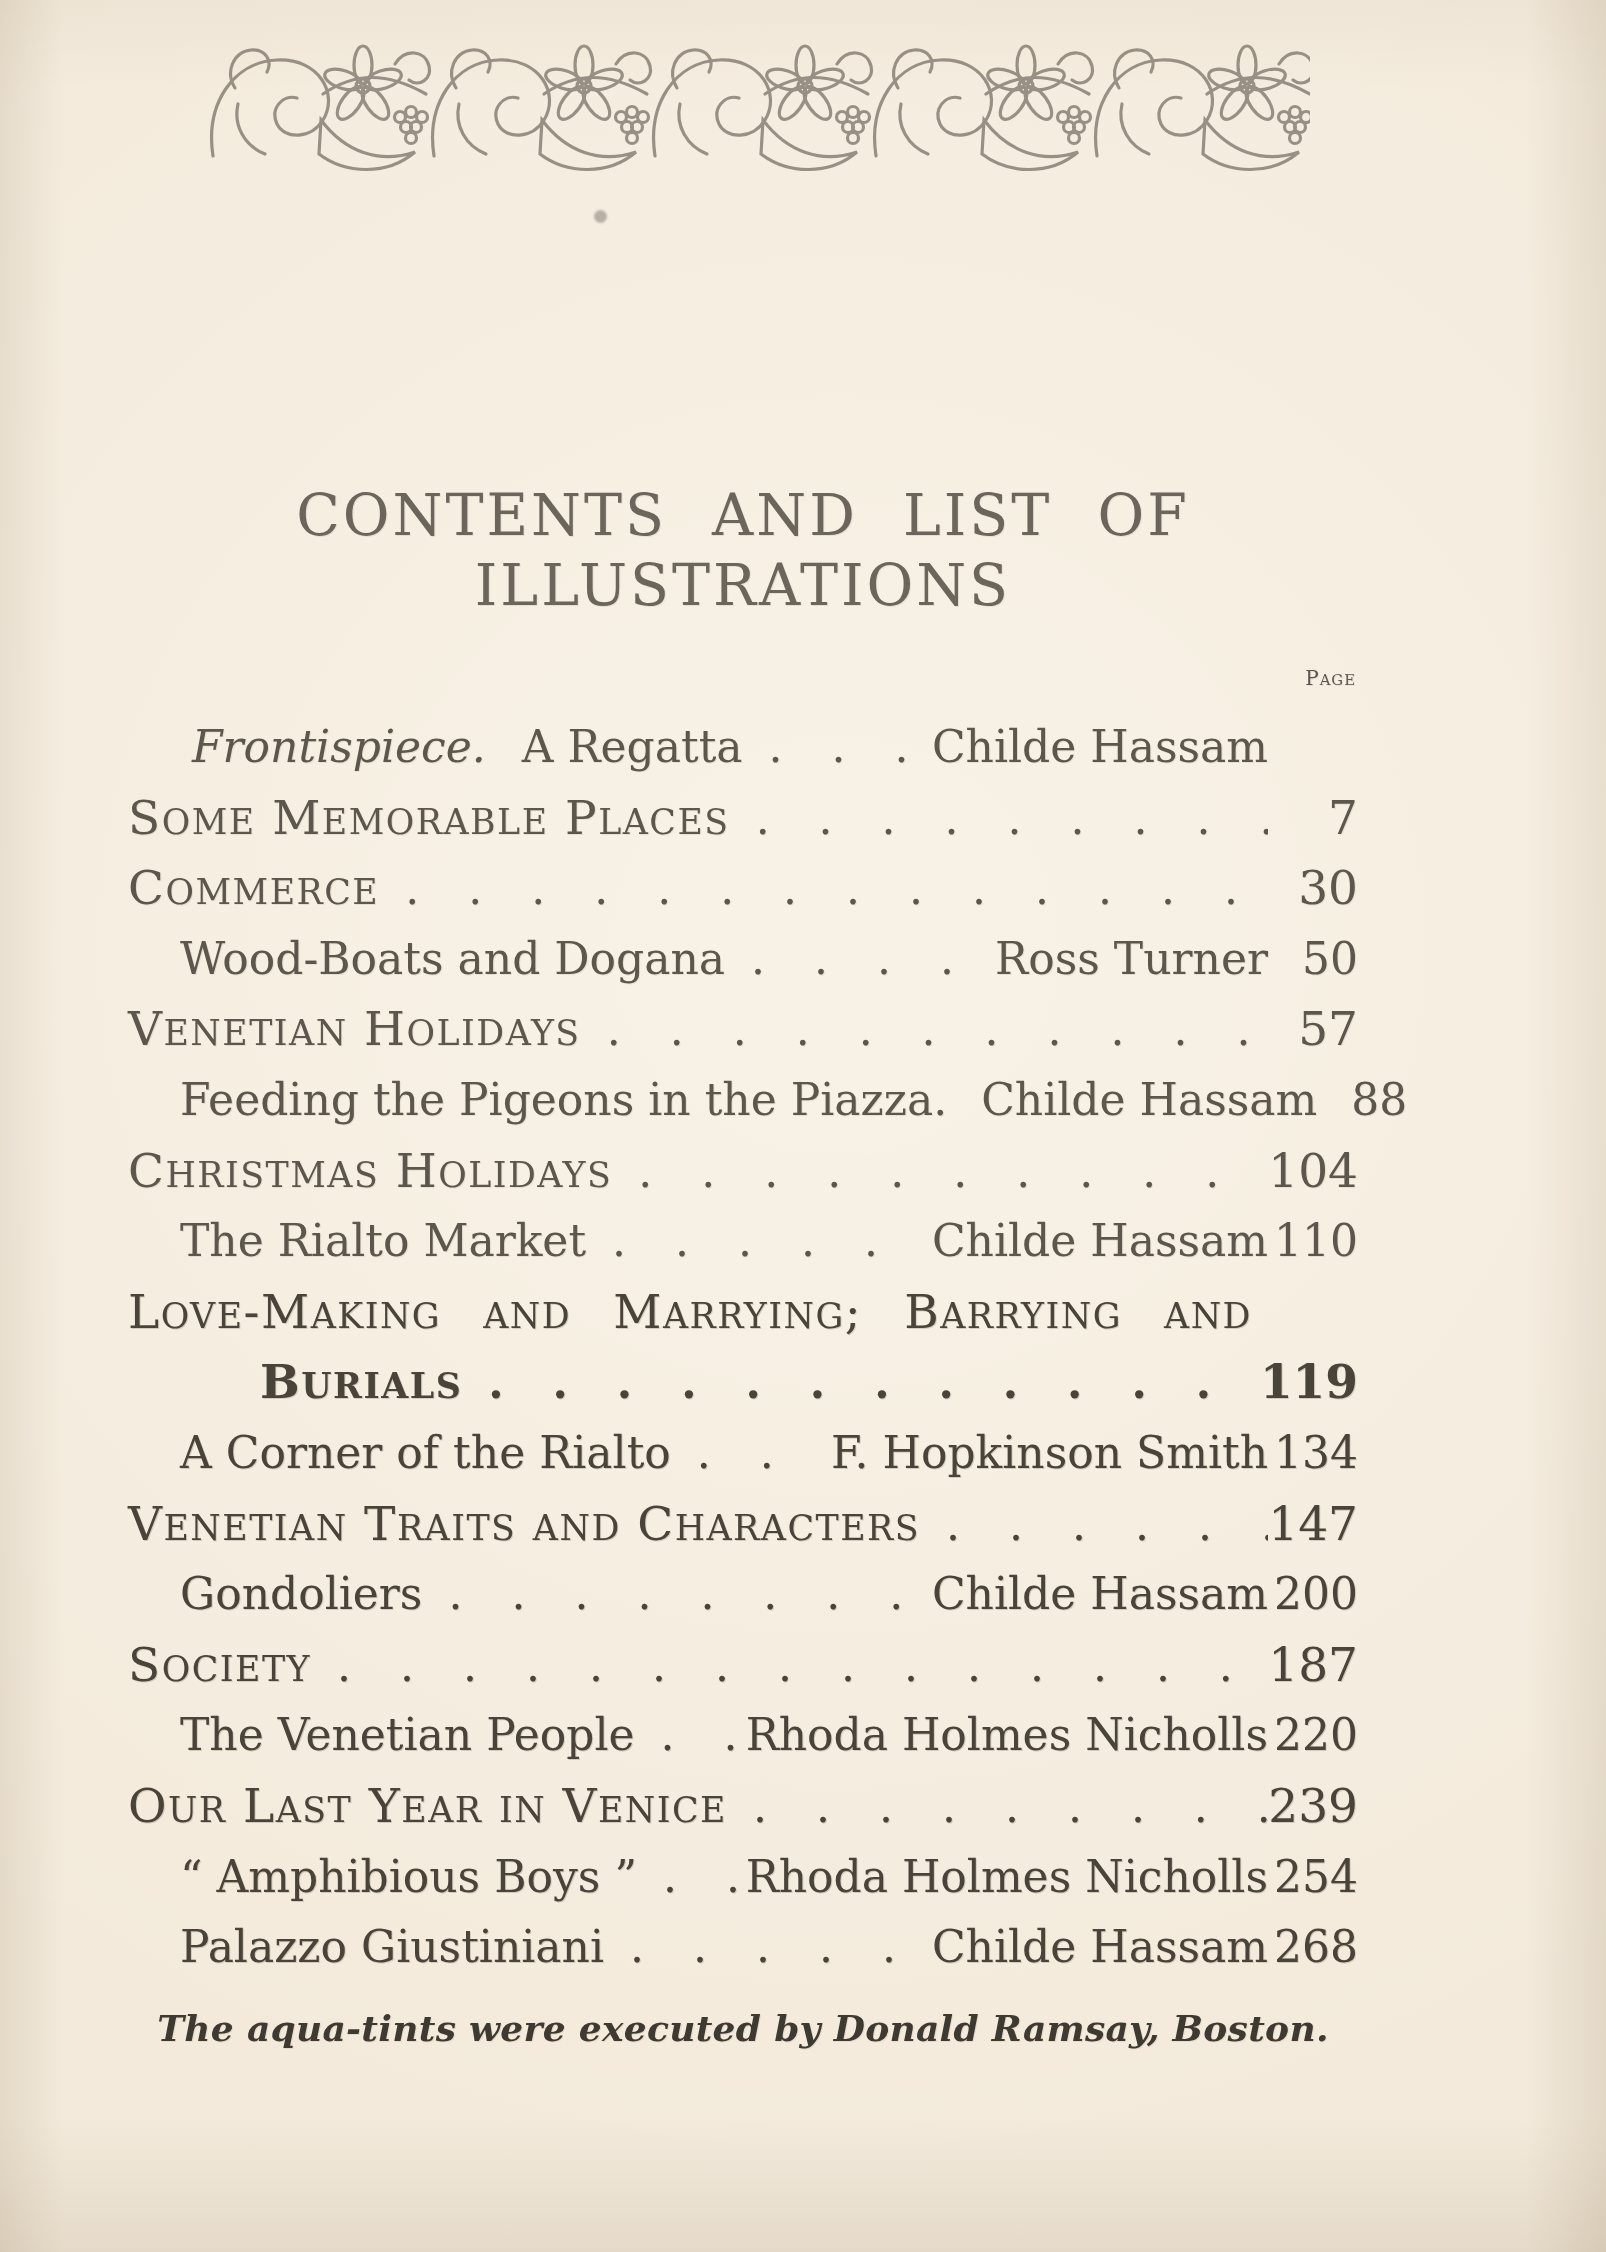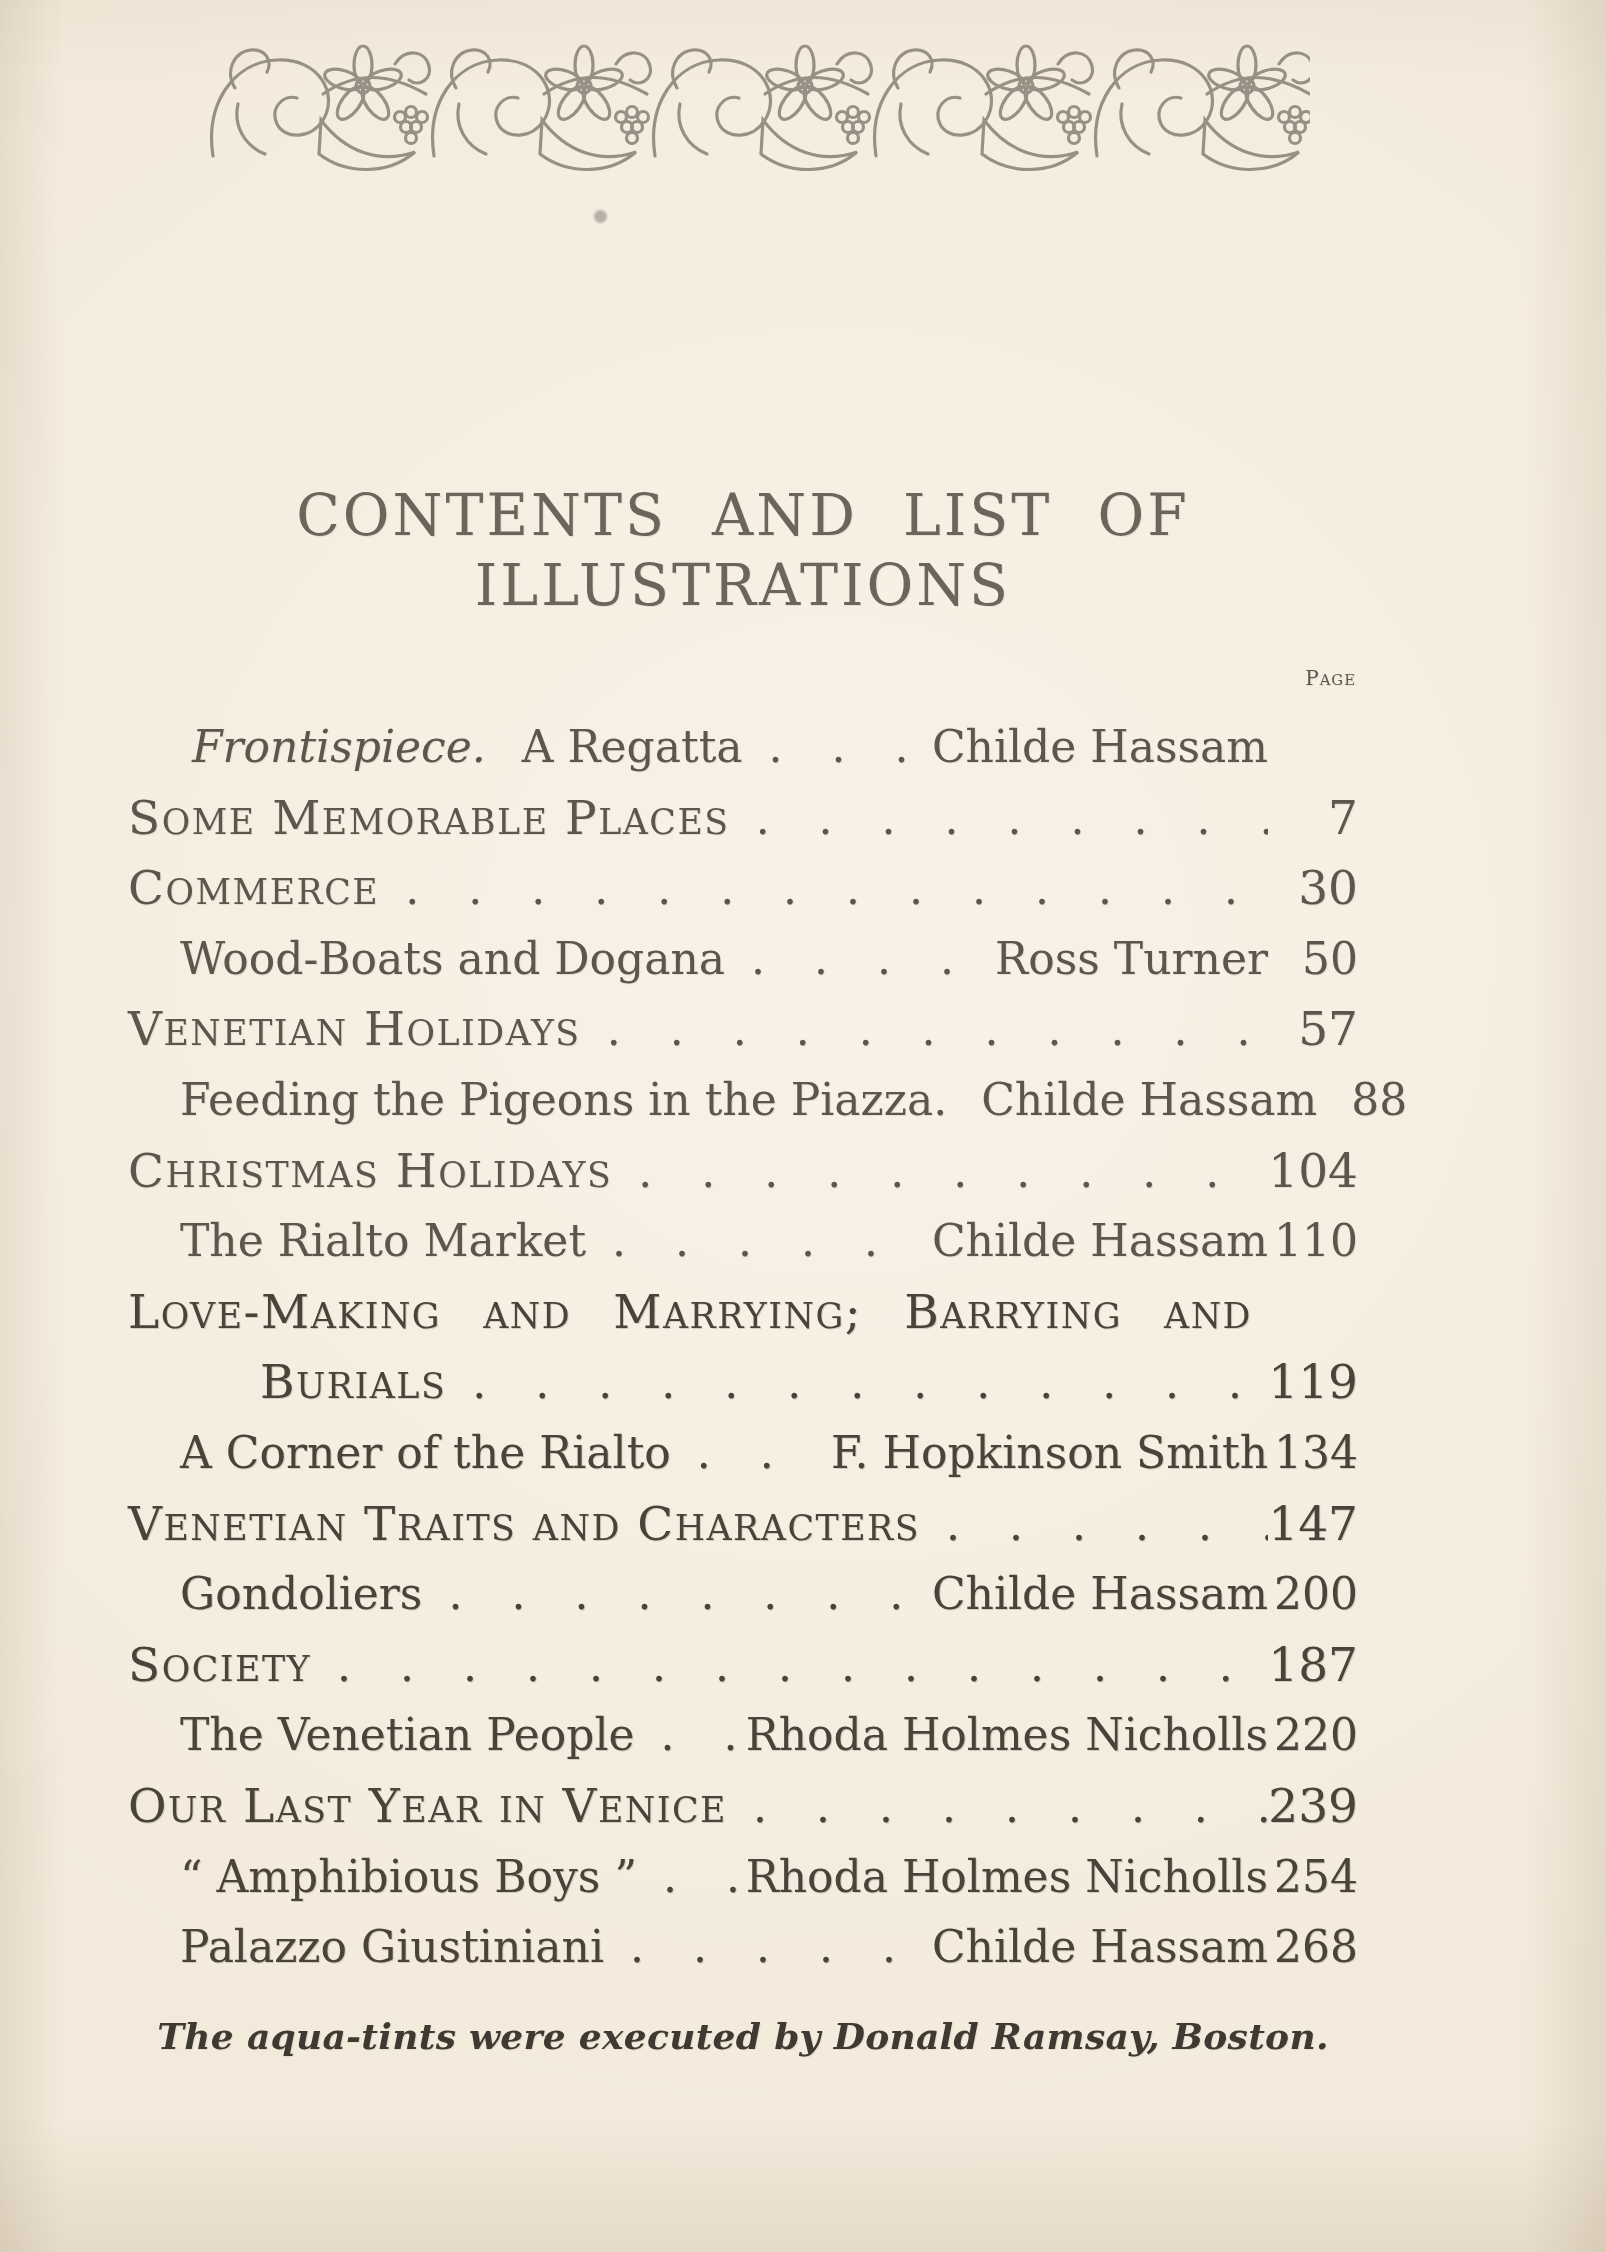--- a/index.html
+++ b/index.html
@@ -71,23 +71,23 @@
   }
   .artist { padding-left: 8px; }
   .page-num { flex: 0 0 90px; text-align: right; }
   .wrap-line1 {
     height: 70.6px; line-height: 70.6px;
     font-size: 47px;
     width: 1124px;
     letter-spacing: 1.5px;
     text-align: justify; text-align-last: justify;
   }
-  .wrap-line2 { padding-left: 132px; }
+  .wrap-line2 { padding-left: 132px; font-weight: bold; }
   .footer-note {
-    margin-top: 30px;
+    margin-top: 22px;
     text-align: center;
     font-style: italic; font-weight: bold;
     font-size: 36px; line-height: 46px;
     color: #3e3931;
     letter-spacing: 0.3px;
   }
 </style>
 </head>
 <body>
 

